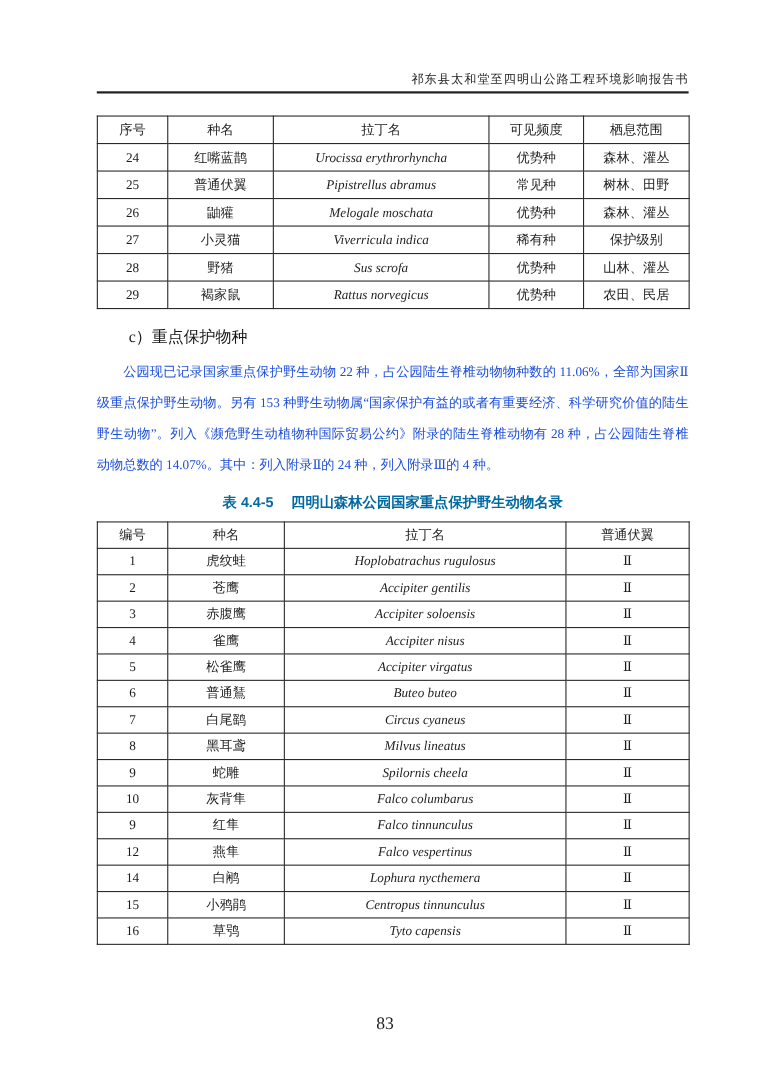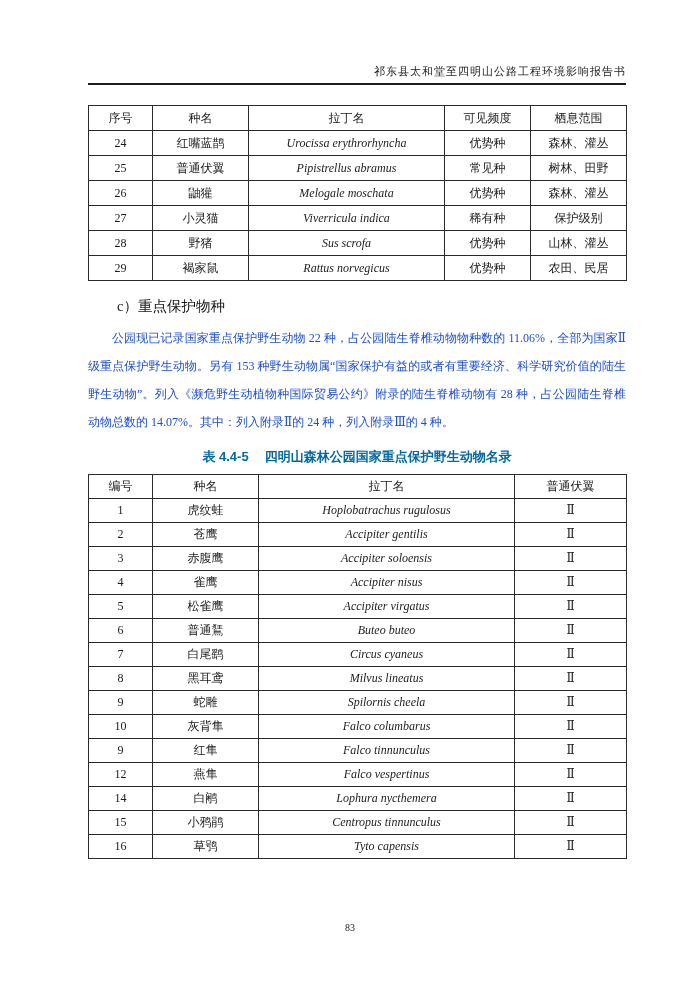--- a/index.html
+++ b/index.html
@@ -41,21 +41,21 @@
   }
   .table-caption{
     margin:12px 0 8px 0;text-align:center;
     font-family:"Liberation Sans","DejaVu Sans",sans-serif;
     font-weight:bold;font-size:13px;color:#0369a1;
   }
   .table-caption .cap-label{margin-right:16px;}
   
   .page-footer{
     position:absolute;left:0;top:922px;width:700px;
-    text-align:center;font-size:10px;color:#222;
+    text-align:center;font-size:16px;color:#222;
   }
 </style>
 </head>
 <body>
 
 <div class="page">
 
   <div class="running-header">
     <span class="ht">祁东县太和堂至四明山公路工程环境影响报告书</span>
     <hr class="header-rule">

